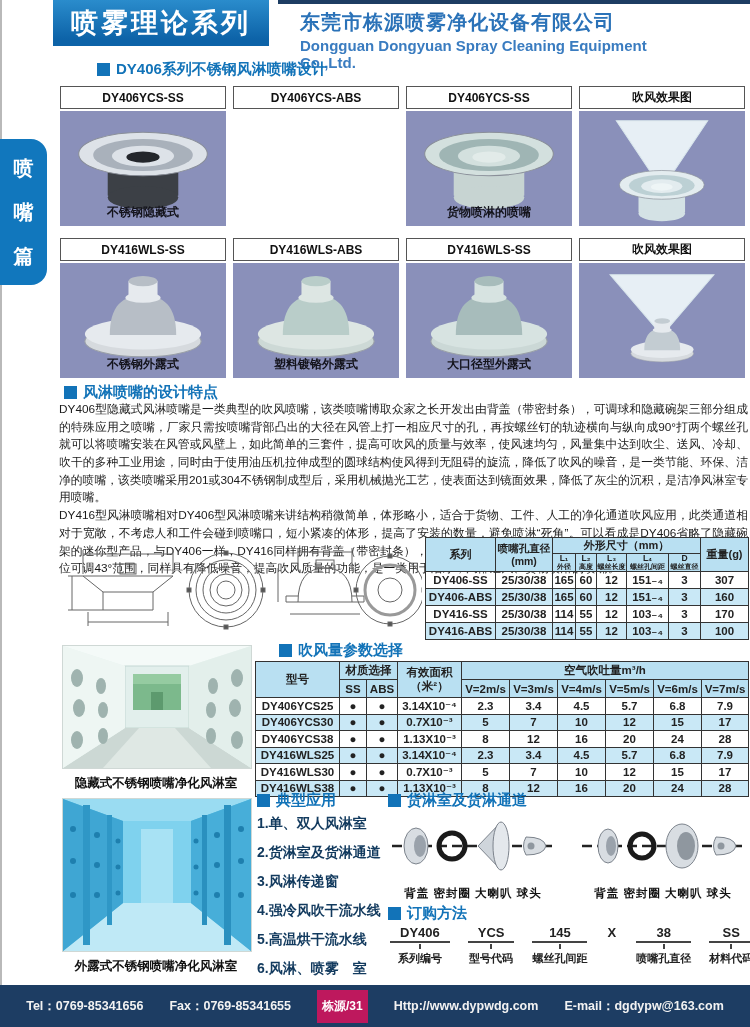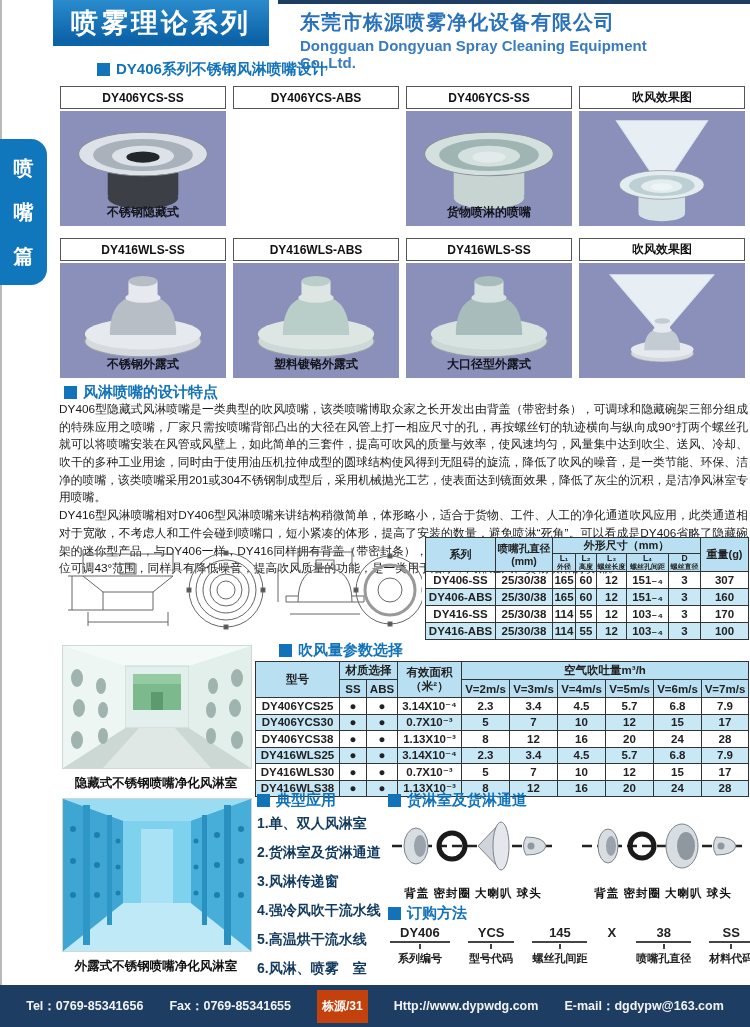--- a/index.html
+++ b/index.html
@@ -70,21 +70,21 @@
   .order{position:absolute;left:390px;top:925px;display:flex;gap:18px;}
   .seg{text-align:center;}
   .seg .code{font-size:13px;font-weight:bold;color:#222;padding:0 10px 1px;border-bottom:2px solid #444;}
   .seg.noline .code{border-bottom:none;padding:0 2px;}
   .seg .tick{width:2px;height:5px;background:#444;margin:1px auto 2px;}
   .seg .lab{font-size:11px;font-weight:bold;color:#222;white-space:nowrap;}
   
   .footer{position:absolute;left:0;top:985px;width:750px;height:42px;background:#1d3d63;
           display:flex;align-items:center;justify-content:center;gap:26px;}
   .footer span{color:#f2f2f2;font-size:12.5px;font-weight:bold;}
-  .footer .badge{background:#c2410c;color:#fff;padding:8px 5px;font-size:12px;}
+  .footer .badge{background:#be185d;color:#fff;padding:8px 5px;font-size:12px;}
 </style>
 </head>
 <body>
 
 <div class="page">
 
   <div class="top-strip"></div>
 
   <div class="banner">
     <span>喷雾理论系列</span>

